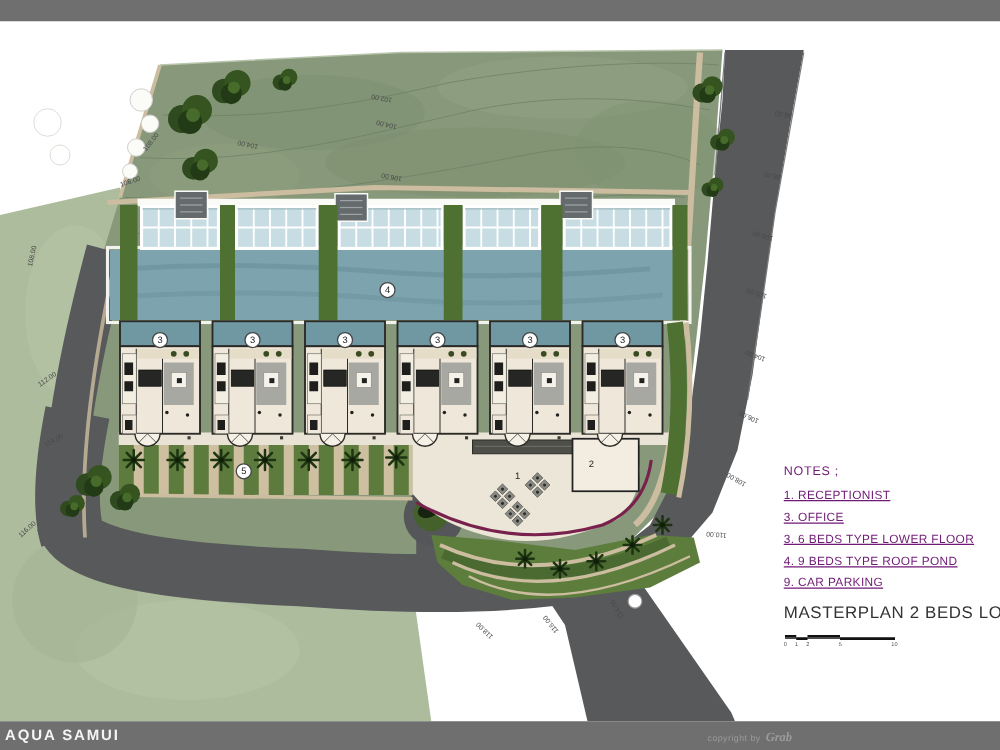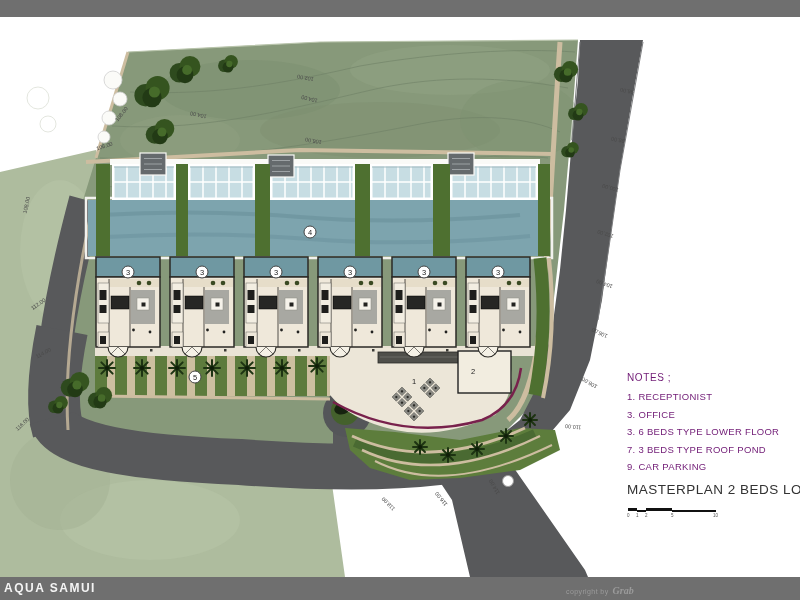--- a/index.html
+++ b/index.html
@@ -8,21 +8,21 @@
   .bar{position:absolute;left:0;width:800px;background:#6f6f6f;}
   #topbar{top:0;height:17px;}
   #botbar{top:577px;height:23px;}
   #proj-name{position:absolute;left:4px;top:581px;color:#f4f4f4;font-size:12px;letter-spacing:1.5px;font-weight:bold;}
   #copyright{position:absolute;left:566px;top:585px;color:#9b9b9b;font-size:7px;letter-spacing:.4px;}
   #copyright .logo{font-family:"Liberation Serif",serif;font-style:italic;font-weight:bold;
                    font-size:10px;margin-left:4px;letter-spacing:0;}
   #plan-svg{position:absolute;left:0;top:0;}
   #notes{position:absolute;left:627px;top:372px;color:#701a75;}
   #notes-heading{font-size:10px;letter-spacing:.6px;margin-bottom:8px;}
-  .note-item{font-size:9.5px;letter-spacing:.3px;margin-bottom:6.5px;white-space:nowrap;}
+  .note-item{font-size:9.5px;letter-spacing:.3px;margin-bottom:6.5px;white-space:nowrap;text-decoration:underline;}
   #plan-title{position:absolute;left:627px;top:482px;font-size:13.5px;color:#333;
               letter-spacing:.5px;white-space:nowrap;}
   #scale-bar{position:absolute;left:628px;top:507px;width:88px;height:10px;}
   #scale-bar .seg{position:absolute;background:#111;}
   #scale-bar .base{position:absolute;left:0;top:3px;width:88px;height:1px;background:#111;}
   .tick{position:absolute;top:6px;font-size:4.5px;color:#555;}
   .num-label{position:absolute;transform:translate(-50%,-50%);font-size:7.5px;color:#222;
              text-align:center;}
   .num-circle{width:11px;height:11px;line-height:11px;border:1px solid #444;border-radius:50%;
               background:#ffffff;}
@@ -596,21 +596,21 @@
 
     <circle cx="508" cy="481" r="5.5" fill="#ffffff" stroke="#9a9a9a" stroke-width="1"></circle>
   </svg>
 
   <div id="notes">
     <div id="notes-heading">NOTES ;</div>
     <div id="notes-items">
         <div class="note-item">1. RECEPTIONIST</div>
         <div class="note-item">3. OFFICE</div>
         <div class="note-item">3. 6 BEDS TYPE LOWER FLOOR</div>
-        <div class="note-item">7. 3 BEDS TYPE ROOF POND</div>
+        <div class="note-item">4. 9 BEDS TYPE ROOF POND</div>
         <div class="note-item">9. CAR PARKING</div>
       </div>
   </div>
 
   <div id="plan-title">MASTERPLAN 2 BEDS LOWER</div>
 
   <div id="scale-bar">
     <div class="base"></div>
     <div class="seg" style="left:0;top:1px;width:9px;height:2px;"></div>
     <div class="seg" style="left:9px;top:3px;width:9px;height:2px;"></div>

